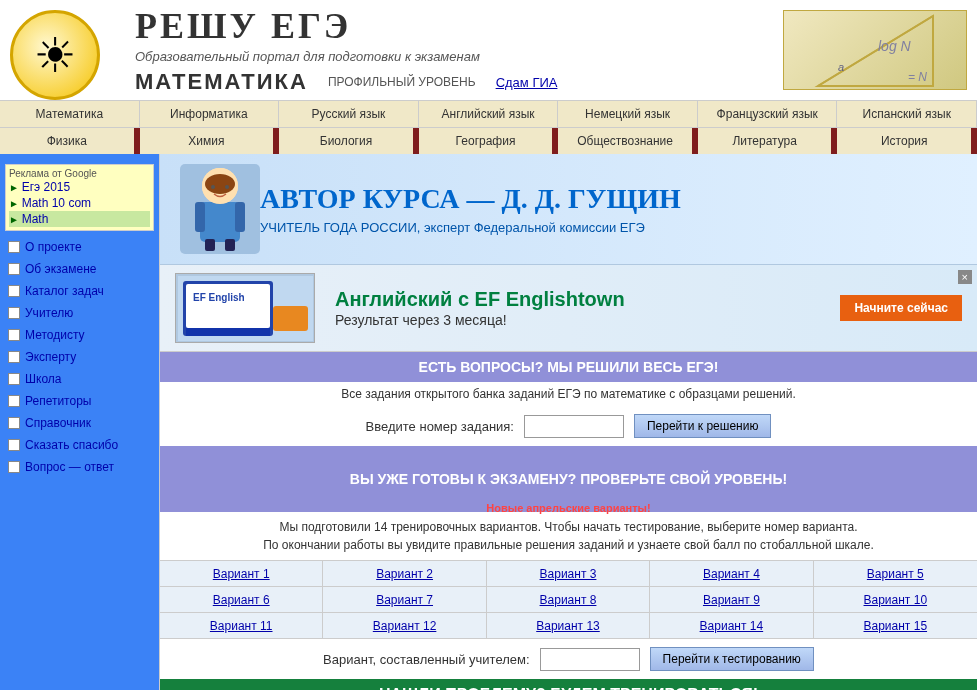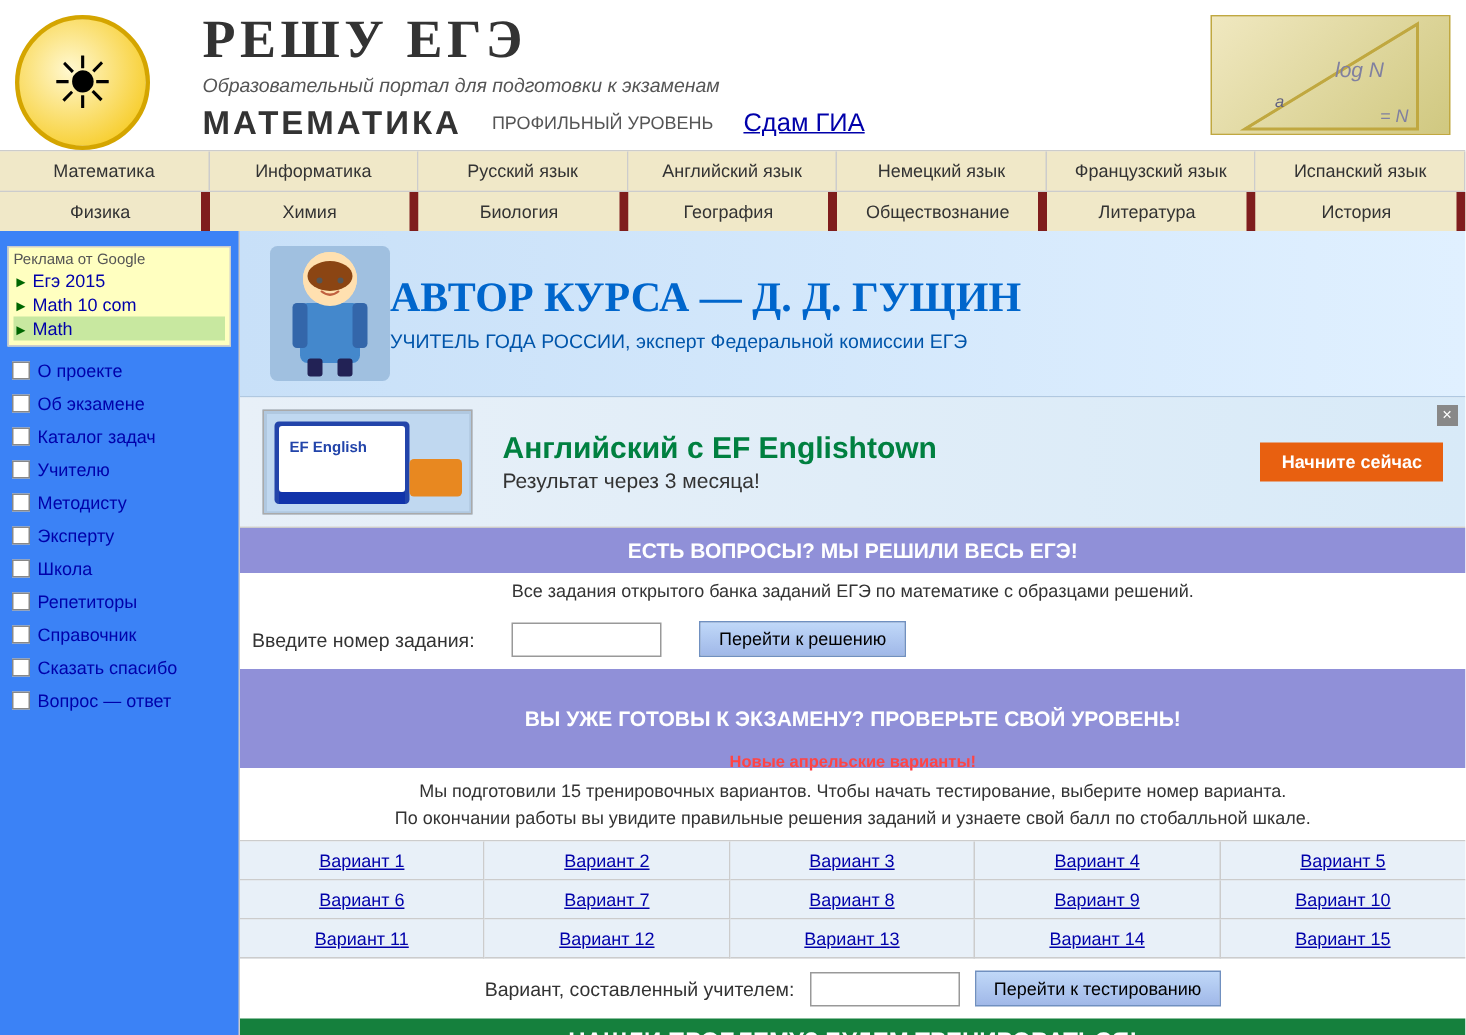--- a/index.html
+++ b/index.html
@@ -8,21 +8,21 @@
     
     .header { display: flex; align-items: center; background: #fff; padding: 5px 10px; border-bottom: 1px solid #ccc; }
     .logo { width: 110px; height: 80px; margin-right: 15px; }
     .logo-circle { width: 90px; height: 90px; border-radius: 50%; background: radial-gradient(circle at 40% 40%, #fff8d0, #f5c200); border: 3px solid #d4a500; display: flex; align-items: center; justify-content: center; overflow: hidden; position: relative; }
     .header-text { flex: 1; }
     .header-title { font-family: 'Times New Roman', serif; font-size: 36px; font-weight: bold; color: #333; letter-spacing: 3px; }
     .header-subtitle { font-size: 13px; color: #555; font-style: italic; margin-top: 2px; }
     .header-math { margin-top: 5px; display: flex; align-items: center; gap: 20px; }
     .header-math-title { font-size: 22px; font-weight: bold; color: #333; letter-spacing: 2px; text-transform: uppercase; }
     .header-math-level { font-size: 12px; color: #555; }
-    .header-gia { color: #00a; text-decoration: underline; cursor: pointer; font-size: 17px; }
+    .header-gia { color: #00a; text-decoration: underline; cursor: pointer; font-size: 13px; }
 
     
     .nav-top { display: flex; background: #e8e0d0; }
     .nav-top a { flex: 1; text-align: center; padding: 6px 4px; font-size: 12px; color: #333; text-decoration: none; border-right: 1px solid #ccc; background: #f0e8c8; }
     .nav-bottom { display: flex; background: #e8e0d0; border-top: 1px solid #ccc; }
     .nav-bottom a { flex: 1; text-align: center; padding: 6px 4px; font-size: 12px; color: #333; text-decoration: none; border-right: 6px solid #7f1d1d; background: #f0e8c8; }
 
     
     .main-layout { display: flex; }
 
@@ -54,21 +54,21 @@
     .eng-banner-title { font-size: 20px; color: #008040; font-weight: bold; }
     .eng-banner-sub { font-size: 14px; color: #333; margin-top: 1px; }
     .eng-banner-btn { background: #e86010; color: #fff; border: none; padding: 6px 14px; font-size: 12px; font-weight: bold; cursor: pointer; margin-left: 15px; }
     .eng-close { position: absolute; top: 5px; right: 5px; font-size: 11px; background: #888; color: #fff; padding: 1px 4px; cursor: pointer; }
 
     
     .section-header { background: #9090d8; text-align: center; padding: 7px; color: #fff; font-size: 14px; font-weight: bold; }
     .section-sub { text-align: center; padding: 5px; font-size: 12px; color: #333; }
 
     
-    .task-row { display: flex; align-items: center; padding: 8px; gap: 25px; }
+    .task-row { display: flex; align-items: center; justify-content: center; padding: 8px; gap: 10px; }
     .task-label { font-size: 13px; color: #333; }
     .task-input { border: 1px solid #999; padding: 3px 6px; width: 100px; }
     .task-btn { background: linear-gradient(to bottom, #c0d8f8, #a0b8e8); border: 1px solid #7090c0; padding: 4px 12px; font-size: 12px; cursor: pointer; }
 
     
     .variant-header { background: #9090d8; text-align: center; padding: 25px; color: #fff; font-size: 14px; font-weight: bold; position: relative; }
     .variant-new { color: #ff4444; font-size: 11px; position: absolute; bottom: -2px; left: 50%; transform: translateX(-50%); }
     .variant-desc { text-align: center; padding: 6px; font-size: 12px; color: #333; line-height: 1.5; }
 
     
@@ -95,21 +95,21 @@
   </div>
   <div class="header-text">
     <div class="header-title">РЕШУ ЕГЭ</div>
     <div class="header-subtitle">Образовательный портал для подготовки к экзаменам</div>
     <div class="header-math">
       <span class="header-math-title">МАТЕМАТИКА</span>
       <span class="header-math-level">ПРОФИЛЬНЫЙ УРОВЕНЬ</span>
       <a class="header-gia">Сдам ГИА</a>
     </div>
   </div>
-  <div style="width:160px;height:80px;background:linear-gradient(135deg,#f0e8c0,#d0c880);border:1px solid #c0a840;display:flex;align-items:center;justify-content:center;font-size:10px;color:#888;overflow:hidden;">
+  <div style="width:184px;height:80px;background:linear-gradient(135deg,#f0e8c0,#d0c880);border:1px solid #c0a840;display:flex;align-items:center;justify-content:center;font-size:10px;color:#888;overflow:hidden;">
     <svg width="155" height="78" viewBox="0 0 155 78">
       <polygon points="20,75 135,75 135,5" fill="none" stroke="#c0a840" stroke-width="2"></polygon>
       <line x1="135" y1="75" x2="135" y2="5" stroke="#c0a840" stroke-width="2"></line>
       <line x1="20" y1="75" x2="135" y2="5" stroke="#c0a840" stroke-width="1.5"></line>
       <text x="80" y="40" font-size="14" fill="#8080a0" font-style="italic">log N</text>
       <text x="110" y="70" font-size="12" fill="#8080a0" font-style="italic">= N</text>
       <text x="40" y="60" font-size="11" fill="#606080" font-style="italic">a</text>
     </svg>
   </div>
 </div>
@@ -244,21 +244,21 @@
       <label class="task-label">Введите номер задания:</label>
       <input class="task-input" type="text" style="">
       <button class="task-btn">Перейти к решению</button>
     </div>
 
     <div class="variant-header">
       <span>ВЫ УЖЕ ГОТОВЫ К ЭКЗАМЕНУ? ПРОВЕРЬТЕ СВОЙ УРОВЕНЬ!</span>
       <div class="variant-new">Новые апрельские варианты!</div>
     </div>
     <div class="variant-desc">
-      <div>Мы подготовили 15 тренировочных вариантов. Чтобы начать тестирование, выберите номер варианта.</div>
+      <div>Мы подготовили 14 тренировочных вариантов. Чтобы начать тестирование, выберите номер варианта.</div>
       <div>По окончании работы вы увидите правильные решения заданий и узнаете свой балл по стобалльной шкале.</div>
     </div>
     <div class="variant-grid">
       <div class="variant-cell"><a>Вариант 1</a></div>
       <div class="variant-cell"><a>Вариант 2</a></div>
       <div class="variant-cell"><a>Вариант 3</a></div>
       <div class="variant-cell"><a>Вариант 4</a></div>
       <div class="variant-cell"><a>Вариант 5</a></div>
       <div class="variant-cell"><a>Вариант 6</a></div>
       <div class="variant-cell"><a>Вариант 7</a></div>

